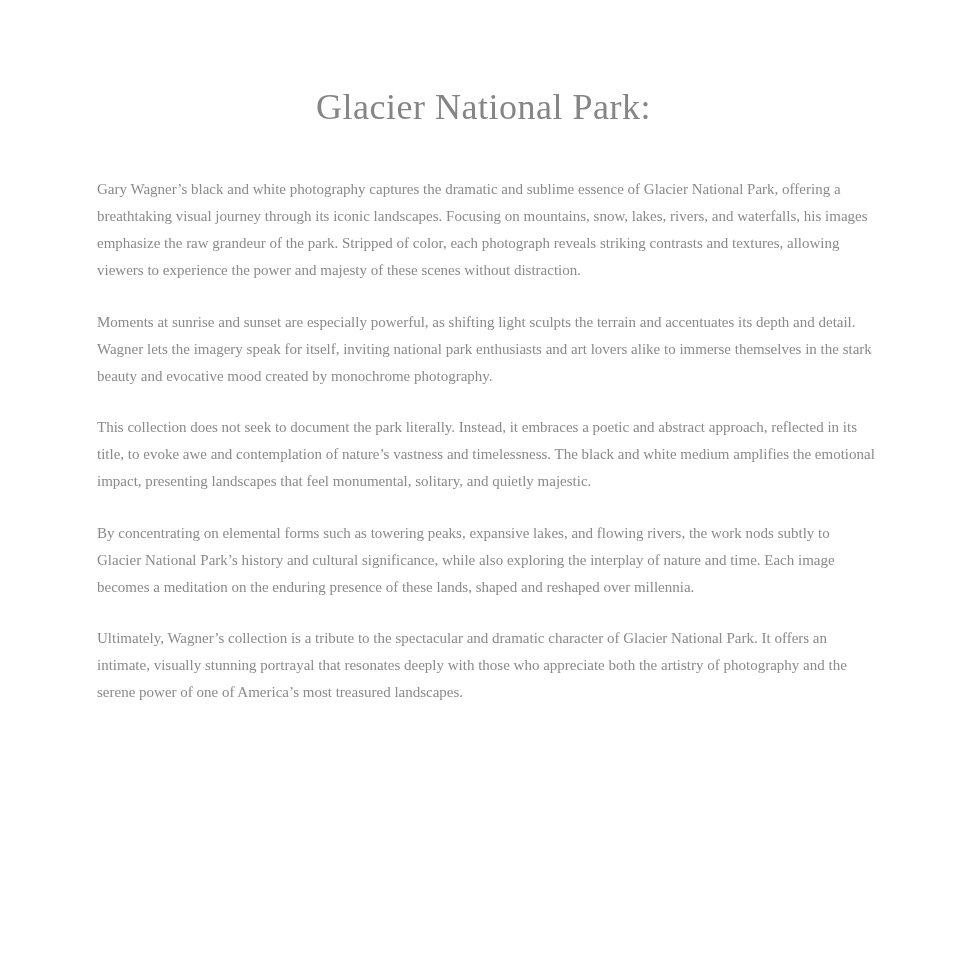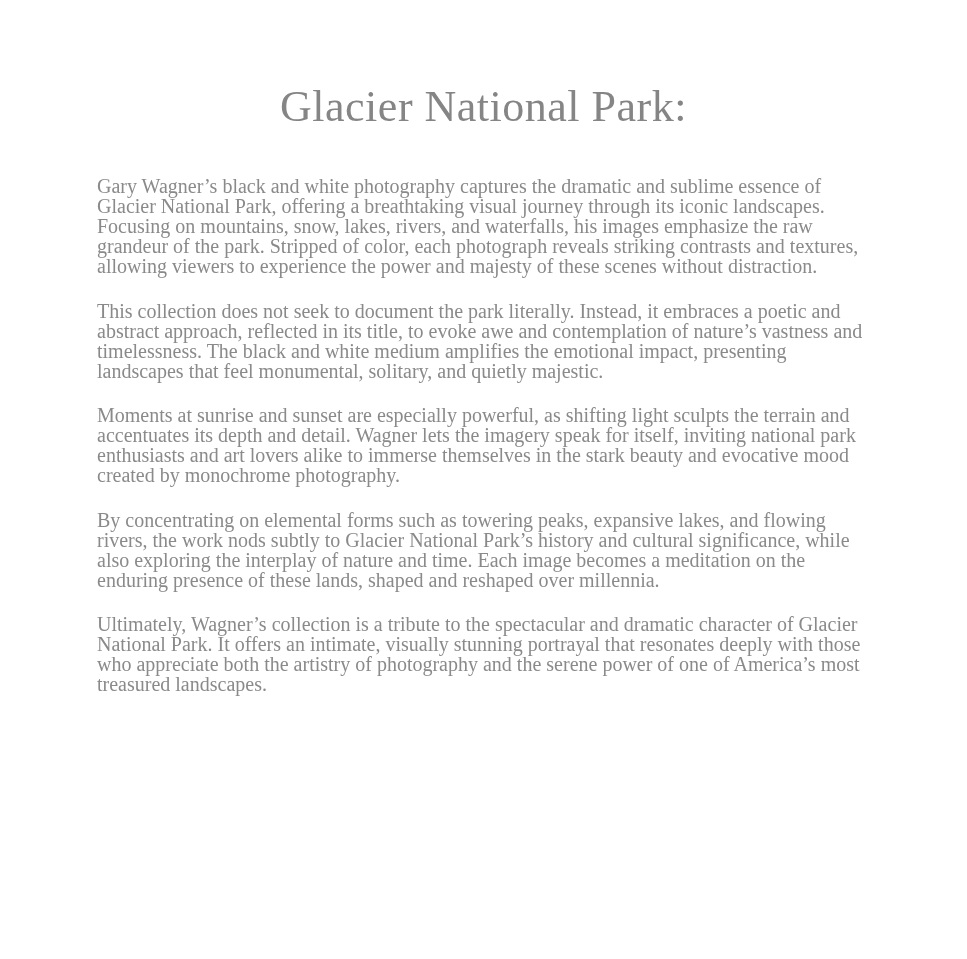--- a/index.html
+++ b/index.html
@@ -13,49 +13,49 @@
     height: 959px;
     background: #ffffff;
     overflow: hidden;
     font-family: "Liberation Serif", "DejaVu Serif", serif;
     color: #8a8a8a;
   }
   .doc-title {
     margin: 82px 0 0 0;
     text-align: center;
     font-weight: normal;
-    font-size: 44px;
+    font-size: 36px;
     line-height: 50px;
     color: #858585;
     letter-spacing: 0.5px;
   }
   .doc-title .title-line {
     display: block;
   }
   .article-body {
     margin: 44px 95px 0 97px;
     width: 778px;
-    font-size: 20px;
-    line-height: 20px;
+    font-size: 15px;
+    line-height: 27px;
     color: #8a8a8a;
   }
   .article-body p {
     margin: 0 0 24.6px 0;
   }
 </style>
 </head>
 <body>
 
 <div class="page">
 
   <h1 class="doc-title">
     <span class="title-line">Glacier National Park:</span>
   </h1>
 
   <div class="article-body">
     <p>Gary Wagner’s black and white photography captures the dramatic and sublime essence of Glacier National Park, offering a breathtaking visual journey through its iconic landscapes. Focusing on mountains, snow, lakes, rivers, and waterfalls, his images emphasize the raw grandeur of the park. Stripped of color, each photograph reveals striking contrasts and textures, allowing viewers to experience the power and majesty of these scenes without distraction.</p>
+    <p>Moments at sunrise and sunset are especially powerful, as shifting light sculpts the terrain and accentuates its depth and detail. Wagner lets the imagery speak for itself, inviting national park enthusiasts and art lovers alike to immerse themselves in the stark beauty and evocative mood created by monochrome photography.</p>
     <p>This collection does not seek to document the park literally. Instead, it embraces a poetic and abstract approach, reflected in its title, to evoke awe and contemplation of nature’s vastness and timelessness. The black and white medium amplifies the emotional impact, presenting landscapes that feel monumental, solitary, and quietly majestic.</p>
-    <p>Moments at sunrise and sunset are especially powerful, as shifting light sculpts the terrain and accentuates its depth and detail. Wagner lets the imagery speak for itself, inviting national park enthusiasts and art lovers alike to immerse themselves in the stark beauty and evocative mood created by monochrome photography.</p>
     <p>By concentrating on elemental forms such as towering peaks, expansive lakes, and flowing rivers, the work nods subtly to Glacier National Park’s history and cultural significance, while also exploring the interplay of nature and time. Each image becomes a meditation on the enduring presence of these lands, shaped and reshaped over millennia.</p>
     <p>Ultimately, Wagner’s collection is a tribute to the spectacular and dramatic character of Glacier National Park. It offers an intimate, visually stunning portrayal that resonates deeply with those who appreciate both the artistry of photography and the serene power of one of America’s most treasured landscapes.</p>
   </div>
 
 </div>
 
 </body></html>

